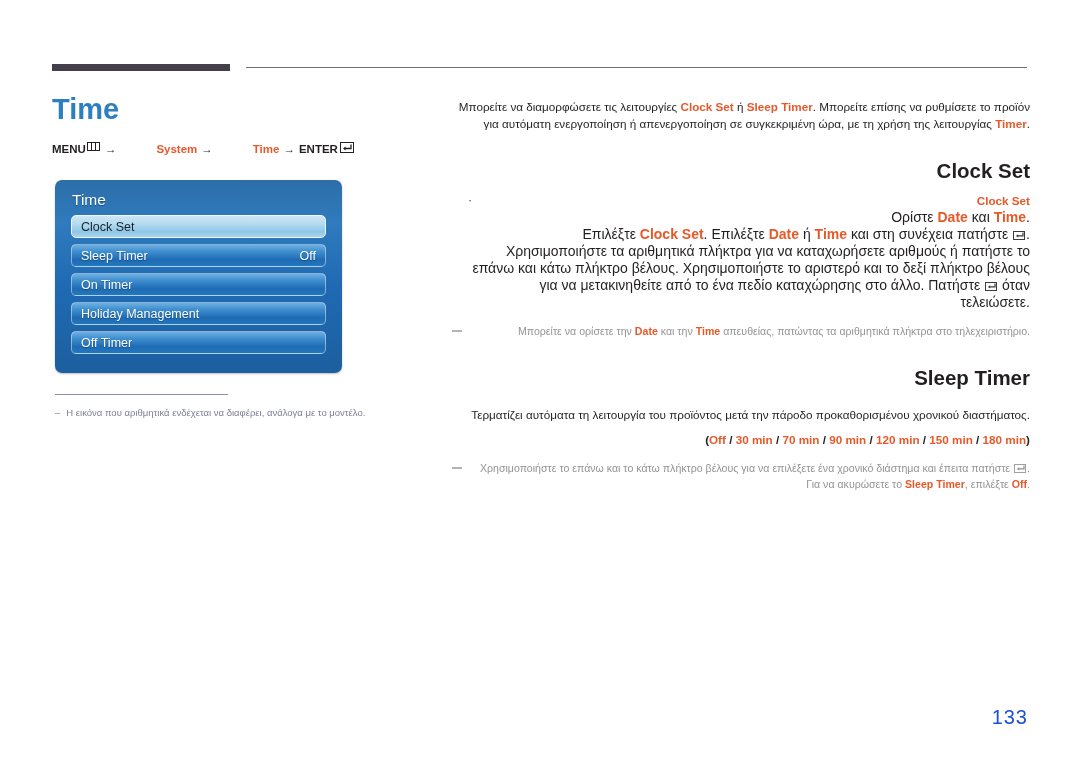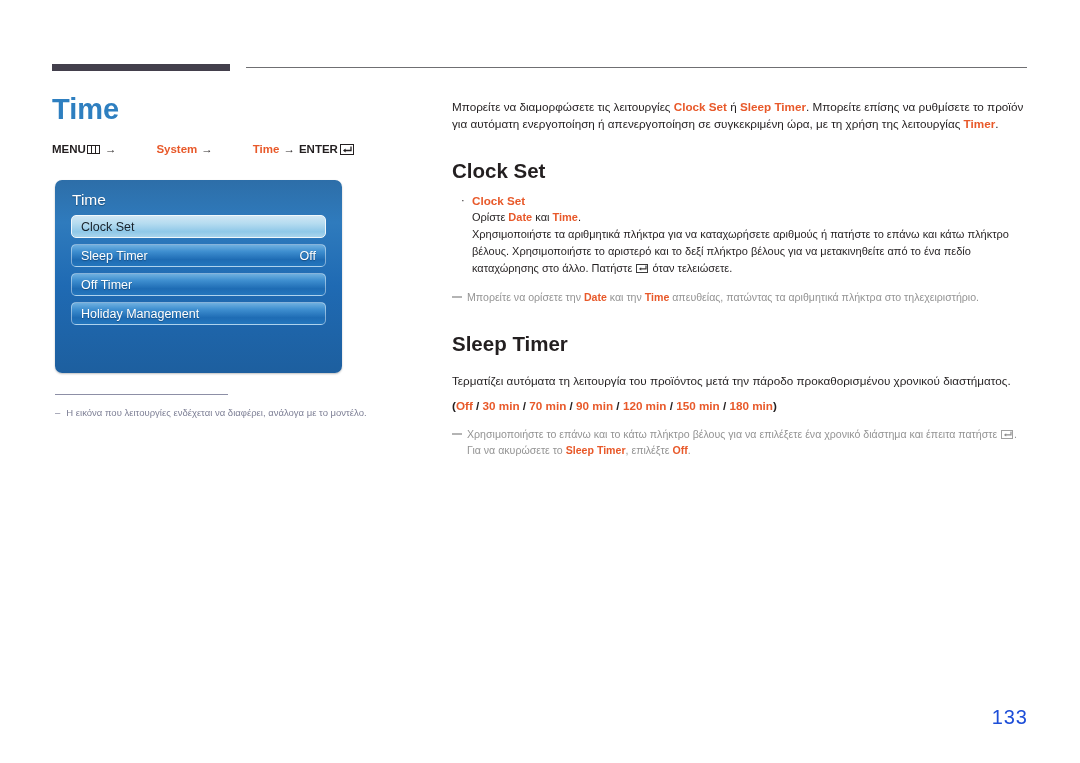--- a/index.html
+++ b/index.html
@@ -49,21 +49,21 @@
     line-height: 34px;
     margin: 0;
   }
   #breadcrumb {
     margin-top: 16px;
     font-size: 11.5px;
     font-weight: bold;
     color: #231f20;
     white-space: nowrap;
     display: flex;
-    align-items: center;
+    align-items: flex-start;
     line-height: 14px;
   }
   #breadcrumb .crumb-accent { color: #e8592a; margin-left: 36px; }
   #breadcrumb .arrow { margin: 0 4px; font-weight: normal; }
   .icon-menu {
     display: inline-block;
     width: 13px; height: 9px;
     border: 1.3px solid #231f20;
     position: relative;
     margin: 0 1px 0 1px;
@@ -156,20 +156,21 @@
     gap: 6px;
   }
   #footnote-text .dash { flex: 0 0 auto; }
 
   
   #right-col {
     position: absolute;
     left: 452px; top: 98px;
     width: 578px;
     color: #231f20;
+    text-align: right;
   }
   .intro-para {
     font-size: 11.7px;
     line-height: 17px;
     margin: 0 0 0 0;
   }
   .accent { color: #e8592a; font-weight: bold; }
 
   h2.section-head {
     font-size: 20.5px;
@@ -197,21 +198,21 @@
     box-sizing: border-box;
   }
   .bullet-body { flex: 1 1 auto; }
   .bullet-head {
     color: #e8592a;
     font-weight: bold;
     font-size: 11.7px;
     line-height: 17px;
   }
   .bullet-line {
-    font-size: 11px;
+    font-size: 14px;
     line-height: 17px;
   }
   .note-row {
     margin-top: 12px;
     display: flex;
     gap: 5px;
     color: #949494;
     font-size: 10.6px;
     line-height: 16px;
   }
@@ -290,57 +291,65 @@
     <div class="osd-item selected">
       <span>Clock Set</span>
       <span class="osd-value"></span>
     </div>
 
     <div class="osd-item">
       <span>Sleep Timer</span>
       <span class="osd-value">Off</span>
     </div>
 
+    <div class="osd-item">
+      <span>On Timer</span>
+      <span class="osd-value"></span>
+    </div>
+
+    <div class="osd-item">
+      <span>Holiday Management</span>
+      <span class="osd-value"></span>
+    </div>
 
     <div class="osd-item">
       <span>Off Timer</span>
-      <span class="osd-value"></span>
-    </div>
-
-    <div class="osd-item">
-      <span>Holiday Management</span>
       <span class="osd-value"></span>
     </div>
 
   </div>
 </div>
 
 <div id="left-footnote">
   <div id="footnote-rule"></div>
   <div id="footnote-text">
     <span class="dash">–</span>
-    <span>Η εικόνα που λειτουργίες ενδέχεται να διαφέρει, ανάλογα με το μοντέλο.</span>
+    <span>Η εικόνα που αριθμητικά ενδέχεται να διαφέρει, ανάλογα με το μοντέλο.</span>
   </div>
 </div>
 
 <div id="right-col">
 
   <p class="intro-para"><span>Μπορείτε να διαμορφώσετε τις λειτουργίες </span><span class="accent">Clock Set</span><span> ή </span><span class="accent">Sleep Timer</span><span>. Μπορείτε επίσης να ρυθμίσετε το προϊόν για αυτόματη ενεργοποίηση ή απενεργοποίηση σε συγκεκριμένη ώρα, με τη χρήση της λειτουργίας </span><span class="accent">Timer</span><span>.</span></p>
 
   <h2 class="section-head">Clock Set</h2>
 
 
   <div class="bullet-block">
     <div class="bullet-dot">·</div>
     <div class="bullet-body">
 
       <div class="bullet-head">Clock Set</div>
 
       <div class="bullet-line"><span>Ορίστε </span><span class="accent">Date</span><span> και </span><span class="accent">Time</span><span>.</span></div>
 
+      <div class="bullet-line"><span>Επιλέξτε </span><span class="accent">Clock Set</span><span>. Επιλέξτε </span><span class="accent">Date</span><span> ή </span><span class="accent">Time</span><span> και στη συνέχεια πατήστε </span><span class="icon-enter-inline"><svg width="9" height="7" viewBox="0 0 9 7">
+              <path d="M8 0.5 V3.9 H2.2" stroke="#3c3c3c" stroke-width="1.2" fill="none"></path>
+              <path d="M3.2 2.2 L0.9 3.9 L3.2 5.6 Z" fill="#3c3c3c"></path>
+            </svg></span><span>.</span></div>
 
       <div class="bullet-line"><span>Χρησιμοποιήστε τα αριθμητικά πλήκτρα για να καταχωρήσετε αριθμούς ή πατήστε το επάνω και κάτω πλήκτρο βέλους. Χρησιμοποιήστε το αριστερό και το δεξί πλήκτρο βέλους για να μετακινηθείτε από το ένα πεδίο καταχώρησης στο άλλο. Πατήστε </span><span class="icon-enter-inline"><svg width="9" height="7" viewBox="0 0 9 7">
               <path d="M8 0.5 V3.9 H2.2" stroke="#3c3c3c" stroke-width="1.2" fill="none"></path>
               <path d="M3.2 2.2 L0.9 3.9 L3.2 5.6 Z" fill="#3c3c3c"></path>
             </svg></span><span> όταν τελειώσετε.</span></div>
 
     </div>
   </div>
 
   <div class="note-row">

